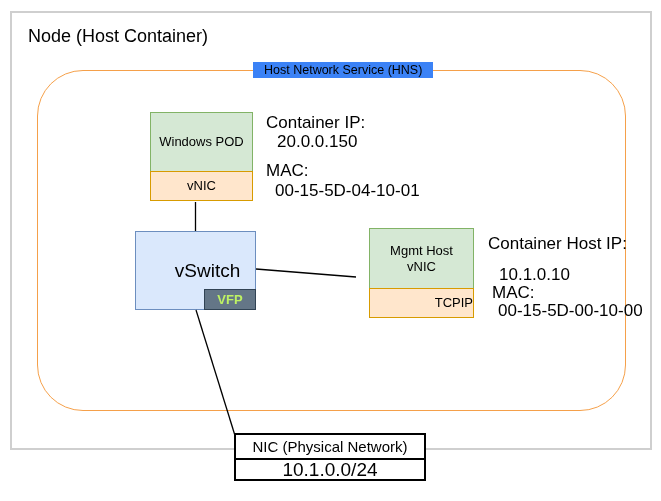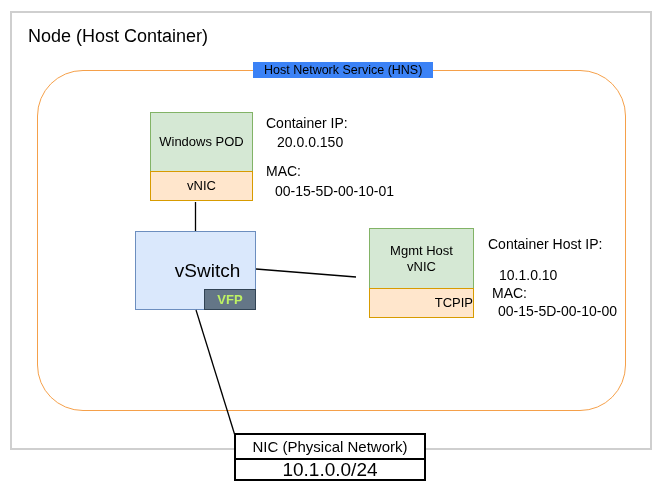--- a/index.html
+++ b/index.html
@@ -88,21 +88,21 @@
     width: 52px; height: 21px;
     background: var(--vfp-fill, #647687);
     border: 1.3px solid var(--vfp-border, #314354);
     color: #bef264;
     font-weight: bold;
     font-size: 13px;
     display: flex; align-items: center; justify-content: center;
   }
 
   .info-line {
-    font-size: 14px;
+    font-size: 17px;
     line-height: 14px;
     white-space: nowrap;
     z-index: 2;
   }
   .pod-ip-label   { left: 266px; top: 116px; }
   .pod-ip-value   { left: 277px; top: 135px; }
   .pod-mac-label  { left: 266px; top: 164px; }
   .pod-mac-value  { left: 275px; top: 184px; }
 
   .host-ip-label  { left: 488px; top: 237px; }
@@ -160,21 +160,21 @@
       <span>Windows POD</span>
     </div>
     <div class="cell cell-orange pod-sub">
       <span>vNIC</span>
     </div>
   </div>
 
   <div class="abs info-line pod-ip-label">Container IP:</div>
   <div class="abs info-line pod-ip-value">20.0.0.150</div>
   <div class="abs info-line pod-mac-label">MAC:</div>
-  <div class="abs info-line pod-mac-value">00-15-5D-00-10-01</div>
+  <div class="abs info-line pod-mac-value">00-15-5D-04-10-01</div>
 
   <div class="abs vswitch">
     <span>vSwitch</span>
     <div class="vfp-badge">
       <span>VFP</span>
     </div>
   </div>
 
   <div class="abs stack mgmt-box">
     <div class="cell cell-green mgmt-main">

